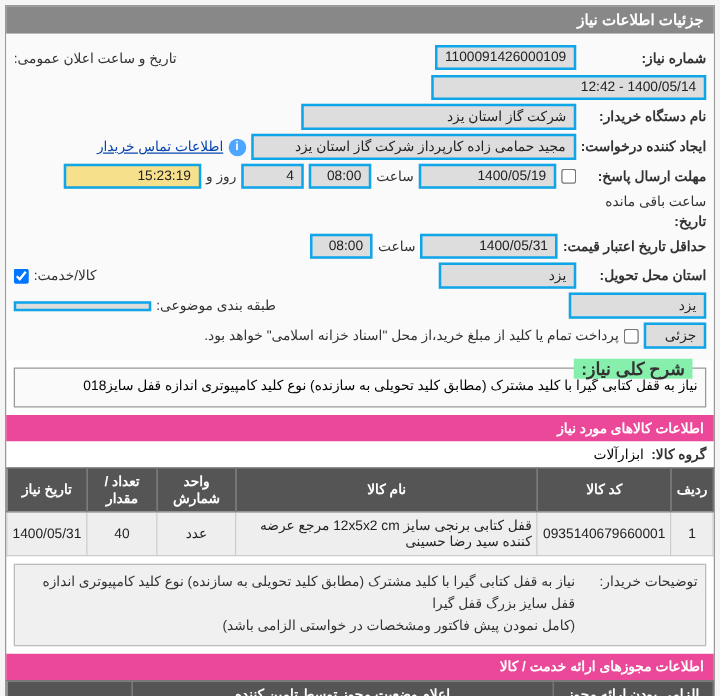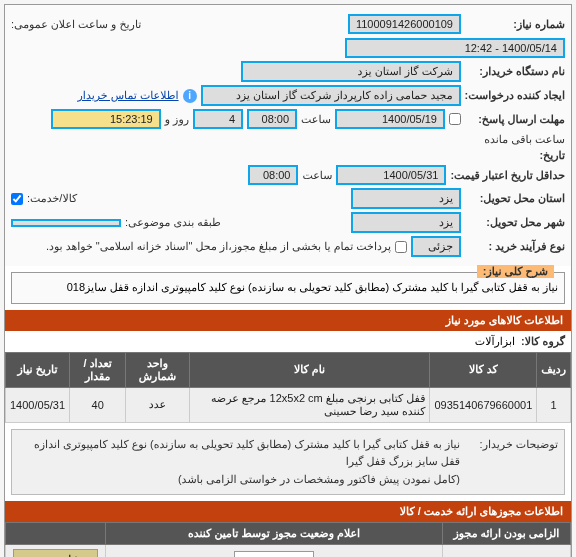--- a/index.html
+++ b/index.html
@@ -10,34 +10,35 @@
 .frow { display: flex; align-items: center; gap: 4px; margin: 3px 0; flex-wrap: wrap; }
 .lbl { color: #333; font-size: 11px; min-width: 100px; text-align: right; font-weight: bold; }
 .lbl-sm { color: #333; font-size: 11px; }
 .field { background: #ddd; border: 2px solid #0ea5e9; padding: 2px 6px; font-size: 11px; min-width: 110px; display: inline-block; color: #222; }
 .field-sm { min-width: 50px; }
 .field-lg { min-width: 220px; }
 .chk { width: 12px; height: 12px; }
 .info-link { color: #0645ad; }
 .info-ico { display: inline-block; width: 14px; height: 14px; border-radius: 50%; background: #4da6ff; color: #fff; text-align: center; line-height: 14px; font-size: 10px; font-weight: bold; }
 .fieldset { border: 1px solid #999; margin: 6px; padding: 6px; background: #fafafa; position: relative; }
-.legend { position: absolute; top: -8px; right: 10px; background: #fdba74; padding: 0 6px; font-size: 11px; color: #333; font-weight: bold; }
-.items-header { background: #c2410c; color: #fff; padding: 4px 8px; font-size: 11px; font-weight: bold; margin-top: 4px; }
+.legend { position: absolute; top: -8px; right: 10px; background: #86efac; padding: 0 6px; font-size: 14px; color: #333; font-weight: bold; }
+.items-header { background: #ec4899; color: #fff; padding: 4px 8px; font-size: 11px; font-weight: bold; margin-top: 4px; }
 .tbl { width: 100%; border-collapse: collapse; font-size: 11px; }
 .tbl th { background: #555; color: #fff; padding: 4px; border: 1px solid #777; font-weight: bold; }
 .tbl td { background: #eee; padding: 4px; border: 1px solid #ccc; text-align: center; color: #222; }
 .note-box { border: 1px solid #bbb; background: #f0f0f0; padding: 6px; margin: 6px; font-size: 11px; color: #333; line-height: 1.6; }
 .btn { background: #d6c98c; border: 1px solid #999; padding: 3px 10px; font-size: 11px; cursor: pointer; }
 .sel { background: #fff; border: 1px solid #999; padding: 1px; font-size: 11px; min-width: 80px; }
 .group-row { display: flex; align-items: center; gap: 6px; padding: 4px 6px; }
 </style>
 </head>
 <body>
 
 <div class="panel">
+  <div class="panel-header">جزئیات اطلاعات نیاز</div>
 
   <div class="form-area">
 
     <div class="frow">
       <span class="lbl">شماره نیاز:</span>
       <span class="field">1100091426000109</span>
       <span style="flex:1"></span>
       <span class="lbl-sm">تاریخ و ساعت اعلان عمومی:</span>
       <span class="field field-lg">1400/05/14 - 12:42</span>
     </div>
@@ -79,32 +80,30 @@
 
     <div class="frow">
       <span class="lbl">استان محل تحویل:</span>
       <span class="field">یزد</span>
       <span style="flex:1"></span>
       <span class="lbl-sm">کالا/خدمت:</span>
       <input type="checkbox" class="chk" checked="" style="">
     </div>
 
     <div class="frow">
-      <span class="lbl">شهر محل تحویل:</span>
       <span class="field">یزد</span>
       <span style="flex:1"></span>
       <span class="lbl-sm">طبقه بندی موضوعی:</span>
       <span class="field"></span>
     </div>
 
     <div class="frow">
-      <span class="lbl">نوع فرآیند خرید :</span>
       <span class="field field-sm">جزئی</span>
       <input type="checkbox" class="chk" style="">
-      <span class="lbl-sm">پرداخت تمام یا بخشی از مبلغ مجوز،از محل "اسناد خزانه اسلامی" خواهد بود.</span>
+      <span class="lbl-sm">پرداخت تمام یا کلید از مبلغ خرید،از محل "اسناد خزانه اسلامی" خواهد بود.</span>
     </div>
 
   </div>
 
   <div class="fieldset">
     <span class="legend">شرح کلی نیاز:</span>
     <div style="line-height:1.6">نیاز به قفل کتابی گیرا با کلید مشترک (مطابق کلید تحویلی به سازنده) نوع کلید کامپیوتری اندازه قفل سایز018</div>
   </div>
 
   <div class="items-header">اطلاعات کالاهای مورد نیاز</div>
@@ -121,21 +120,21 @@
         <th>نام کالا</th>
         <th>واحد شمارش</th>
         <th>تعداد / مقدار</th>
         <th>تاریخ نیاز</th>
       </tr>
     </thead>
     <tbody>
       <tr>
         <td>1</td>
         <td>0935140679660001</td>
-        <td style="text-align:right">قفل کتابی برنجی مبلغ 12x5x2 cm مرجع عرضه کننده سید رضا حسینی</td>
+        <td style="text-align:right">قفل کتابی برنجی سایز 12x5x2 cm مرجع عرضه کننده سید رضا حسینی</td>
         <td>عدد</td>
         <td>40</td>
         <td>1400/05/31</td>
       </tr>
     </tbody>
   </table>
 
   <div class="note-box">
     <div style="display:flex;gap:8px">
       <span style="font-weight:normal;min-width:90px">توضیحات خریدار:</span>

